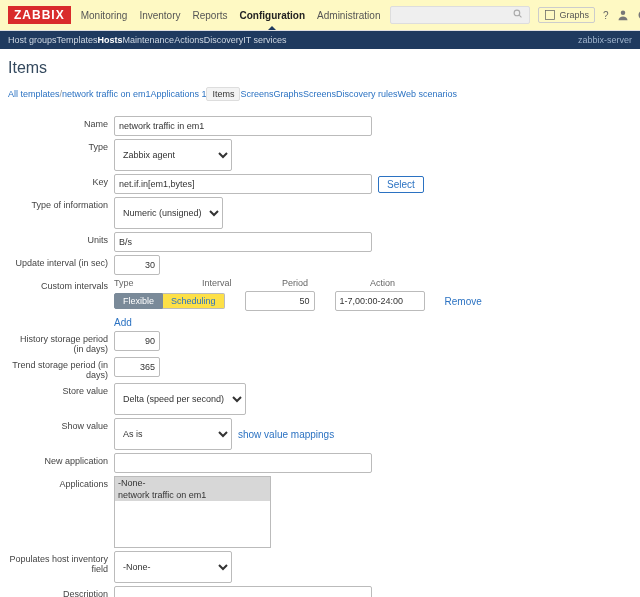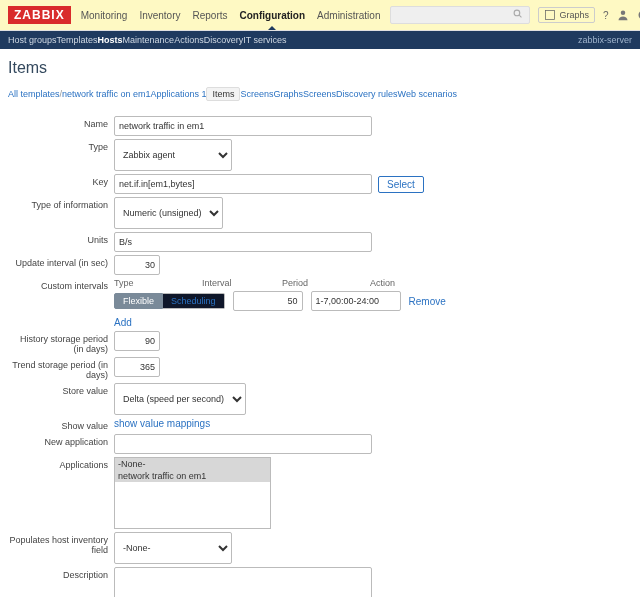--- a/index.html
+++ b/index.html
@@ -28,30 +28,30 @@
   .ctl{flex:1;display:flex;align-items:center;gap:6px}
   input[type=text],select,textarea{font:inherit;font-size:9px;border:1px solid #bbb;border-radius:2px;padding:2px 4px;background:#fff;color:#333}
   input[type=text]{height:14px}
   select{height:32px}
   textarea{resize:both}
   .w250{width:248px}.w120{width:118px}.w60{width:60px;text-align:right}.w36{width:36px;text-align:right}
   .hl{background:#ffffcc}
   .newapp{border:2px solid #a7d8a9;outline:none}
   .btn{display:inline-block;border:1px solid #2b72c2;color:#2b72c2;background:#fff;padding:3px 10px;border-radius:2px;font-size:10px;cursor:pointer}
   .seg{display:flex}
-  .seg span{border:1px solid #bbb;padding:2px 8px;background:#0f172a;color:#2b72c2;font-size:9px;cursor:pointer}
+  .seg span{border:1px solid #bbb;padding:2px 8px;background:#fde047;color:#2b72c2;font-size:9px;cursor:pointer}
   .seg span:first-child{border-radius:2px 0 0 2px}
   .seg span:last-child{border-radius:0 2px 2px 0;border-left:0}
   .seg span.on{background:#7a8a99;color:#fff;border-color:#7a8a99}
   .ci-head{display:flex;gap:8px;color:#666;font-size:9px;margin-bottom:3px}
   .ci-head span:nth-child(1){width:80px}
   .ci-head span:nth-child(2){width:72px;text-align:left}
   .ci-head span:nth-child(3){width:80px}
   .ci-head span:nth-child(4){width:40px}
-  .ci-row{display:flex;gap:8px;align-items:center}
+  .ci-row{display:flex;gap:20px;align-items:center}
   .link{color:#2b72c2;cursor:pointer}
   .listbox{width:155px;height:70px;border:1px solid #bbb;background:#fff;font-size:9px;overflow:auto}
   .listbox div{padding:1px 3px}
   .listbox .selrow{background:#d7d7d7}
   .chk{width:11px;height:11px}
   .ico{width:12px;height:12px;display:inline-block}
 </style>
 </head>
 <body>
 
@@ -203,20 +203,21 @@
   <div class="row">
       <div class="lbl">Store value</div>
     <div class="ctl">
         <select><option>Delta (speed per second)</option></select>
       </div>
     </div>
 
   <div class="row">
       <div class="lbl">Show value</div>
     <div class="ctl">
+        <select class="w120"><option>As is</option></select>
       <span class="link">show value mappings</span>
       </div>
     </div>
 
   <div class="row">
       <div class="lbl">New application</div>
     <div class="ctl">
         <input type="text" class="w250 newapp" value="" style="">
       </div>
     </div>

